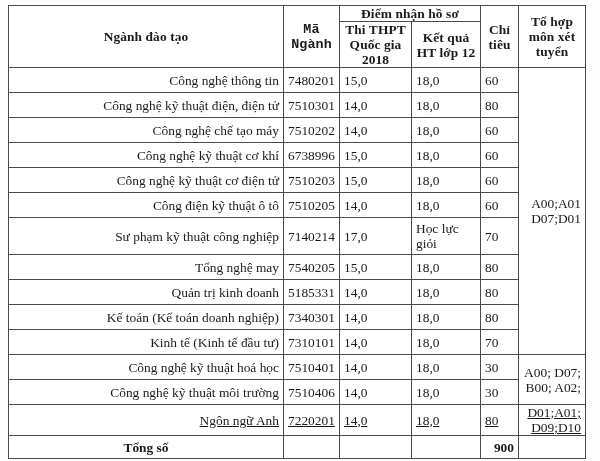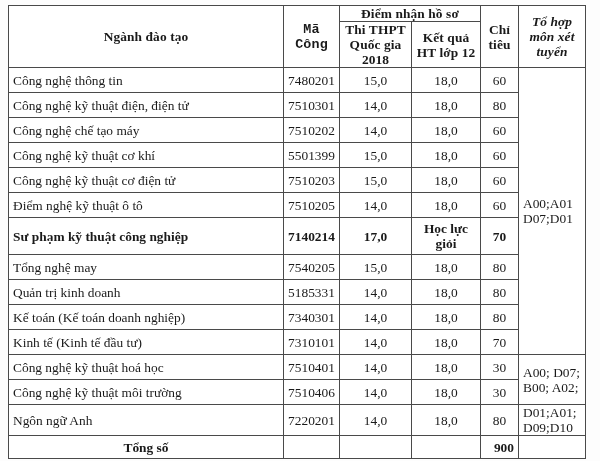--- a/index.html
+++ b/index.html
@@ -50,39 +50,38 @@
   thead th {
     font-weight: bold;
     text-align: center;
     letter-spacing: .1px;
   }
   th.h-major   { font-size: 13.6px; }
   th.h-code    { font-size: 13.4px; font-family: Liberation Mono, monospace; }
   th.h-group   { font-size: 13.4px; padding: 2px 2px; }
   th.h-sub     { font-size: 12.6px; padding: 2px 1px; line-height: 1.14; margin-left: 28px; }
   th.h-quota   { font-size: 13.2px; line-height: 1.12; }
-  th.h-combo   { font-size: 13.2px; line-height: 1.16; font-style: italic; }
+  th.h-combo   { font-size: 13.2px; line-height: 1.16; }
 
   td.major {
-    text-align: left;
+    text-align: right;
     padding-left: 7px;
     font-size: 13.5px;
   }
   td.code, td.thpt, td.ht12, td.quota {
-    text-align: center;
   }
   td.combo {
-    text-align: left;
+    text-align: right;
     font-size: 12.4px;
     line-height: 1.2;
     vertical-align: middle;
   }
   tr.row-std td { height: 24px; }
-  tr.row-tall td { height: 36px; font-weight: bold; }
-  tr.row-mid td  { height: 30px; }
+  tr.row-tall td { height: 36px; }
+  tr.row-mid td  { height: 30px; text-decoration: underline; }
 
   td.total-label {
     text-align: center;
     font-weight: bold;
     font-size: 13.8px;
   }
   td.total-value {
     text-align: right;
     font-weight: bold;
     font-size: 13.6px;
@@ -103,21 +102,21 @@
       <col class="c-ht12">
         <col class="c-quota">
         <col class="c-combo">
     </colgroup>
 
     <thead>
       <tr>
         <th class="h-major" rowspan="2">Ngành đào tạo</th>
         <th class="h-code" rowspan="2">
           <span class="two-line">Mã</span>
-          <span class="two-line">Công</span>
+          <span class="two-line">Ngành</span>
         </th>
         <th class="h-group" colspan="2">Điểm nhận hồ sơ</th>
         <th class="h-quota" rowspan="2">
           <span class="two-line">Chỉ</span>
           <span class="two-line">tiêu</span>
         </th>
         <th class="h-combo" rowspan="2">
           <span class="two-line">Tổ hợp</span>
           <span class="two-line">môn xét</span>
           <span class="two-line">tuyển</span>
@@ -160,36 +159,36 @@
       <tr class="row-std">
         <td class="major">Công nghệ chế tạo máy</td>
         <td class="code">7510202</td>
         <td class="thpt">14,0</td>
         <td class="ht12">18,0</td>
         <td class="quota">60</td>
       </tr>
 
       <tr class="row-std">
         <td class="major">Công nghệ kỹ thuật cơ khí</td>
-        <td class="code">5501399</td>
+        <td class="code">6738996</td>
         <td class="thpt">15,0</td>
         <td class="ht12">18,0</td>
         <td class="quota">60</td>
       </tr>
 
       <tr class="row-std">
         <td class="major">Công nghệ kỹ thuật cơ điện tử</td>
         <td class="code">7510203</td>
         <td class="thpt">15,0</td>
         <td class="ht12">18,0</td>
         <td class="quota">60</td>
       </tr>
 
       <tr class="row-std">
-        <td class="major">Điểm nghệ kỹ thuật ô tô</td>
+        <td class="major">Công điện kỹ thuật ô tô</td>
         <td class="code">7510205</td>
         <td class="thpt">14,0</td>
         <td class="ht12">18,0</td>
         <td class="quota">60</td>
       </tr>
 
       <tr class="row-tall">
         <td class="major">Sư phạm kỹ thuật công nghiệp</td>
         <td class="code">7140214</td>
         <td class="thpt">17,0</td>

